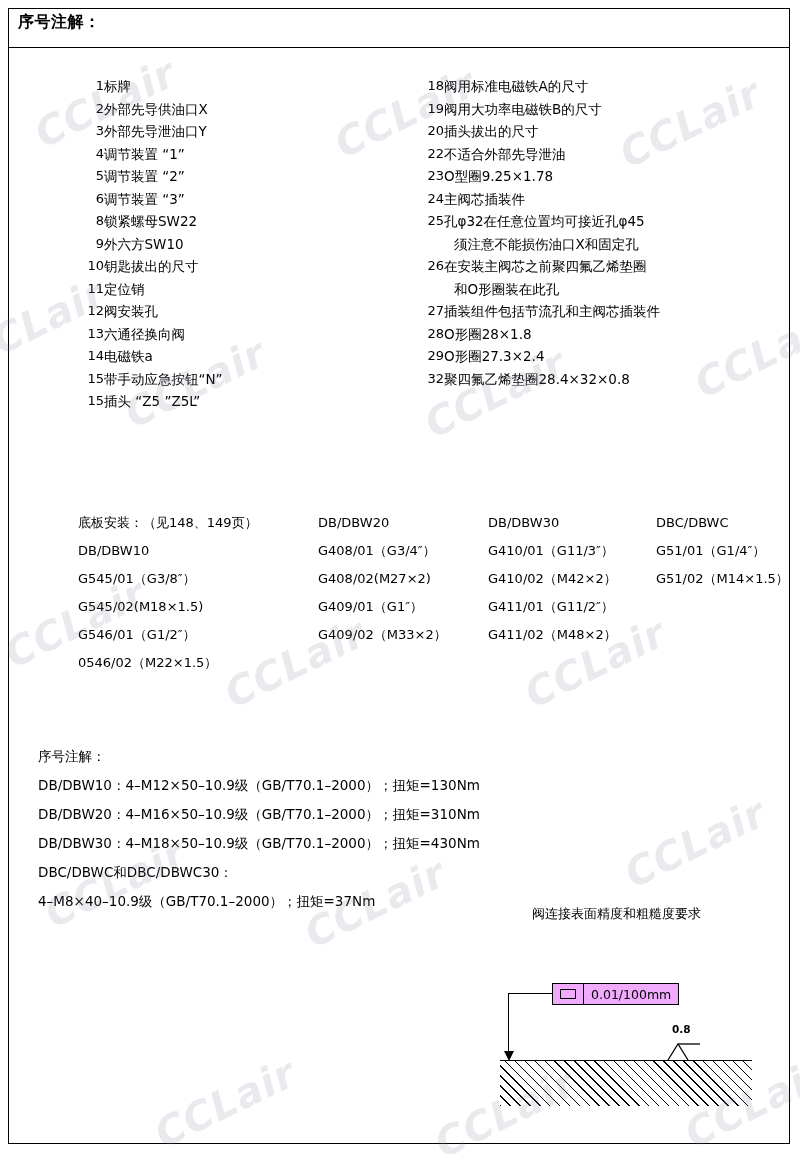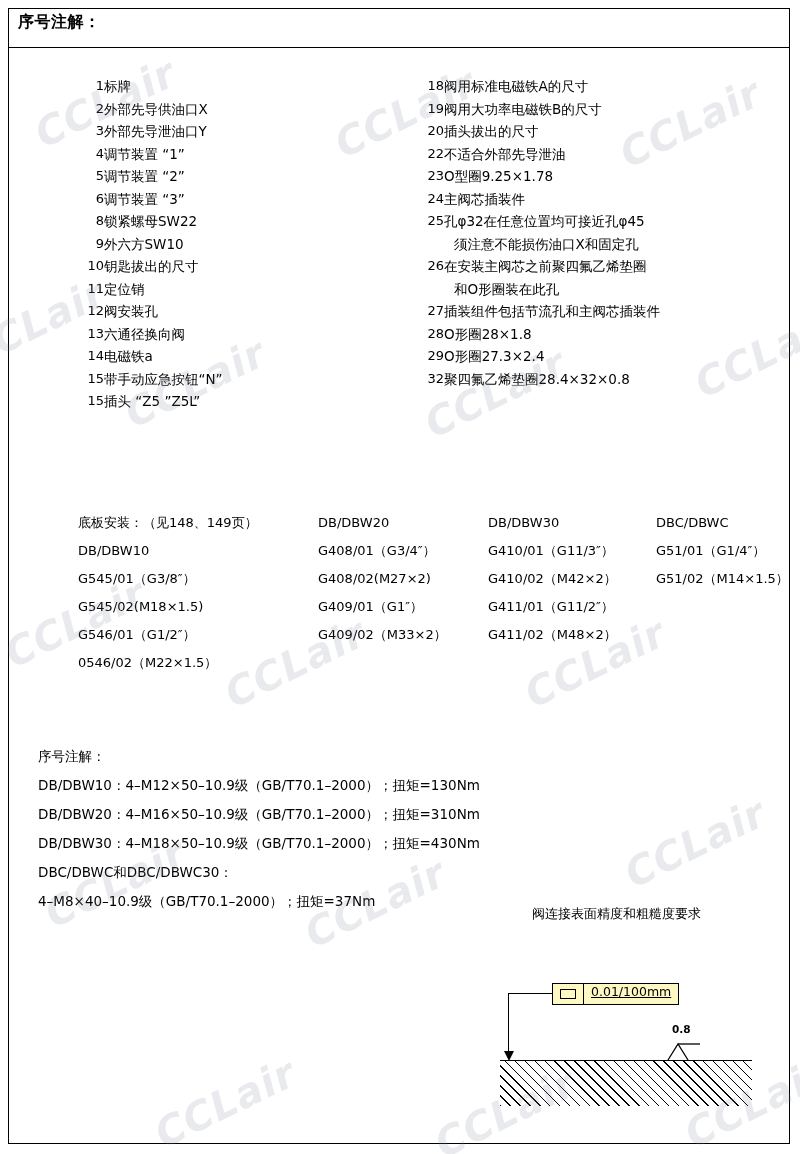--- a/index.html
+++ b/index.html
@@ -137,24 +137,23 @@
     color: #000;
     white-space: nowrap;
   }
   .tol-box {
     position: absolute;
     left: 52px;
     top: 78px;
     height: 22px;
     border: 1.2px solid #000;
     display: flex;
-    align-items: flex-start;
+    align-items: center;
     box-sizing: border-box;
-    background: #fef9c3;
-    text-decoration: underline;
+    background: #f0abfc;
   }
   .tol-sym {
     width: 30px;
     height: 100%;
     border-right: 1.2px solid #000;
     display: flex;
     align-items: center;
     justify-content: center;
   }
   .tol-sym i {

